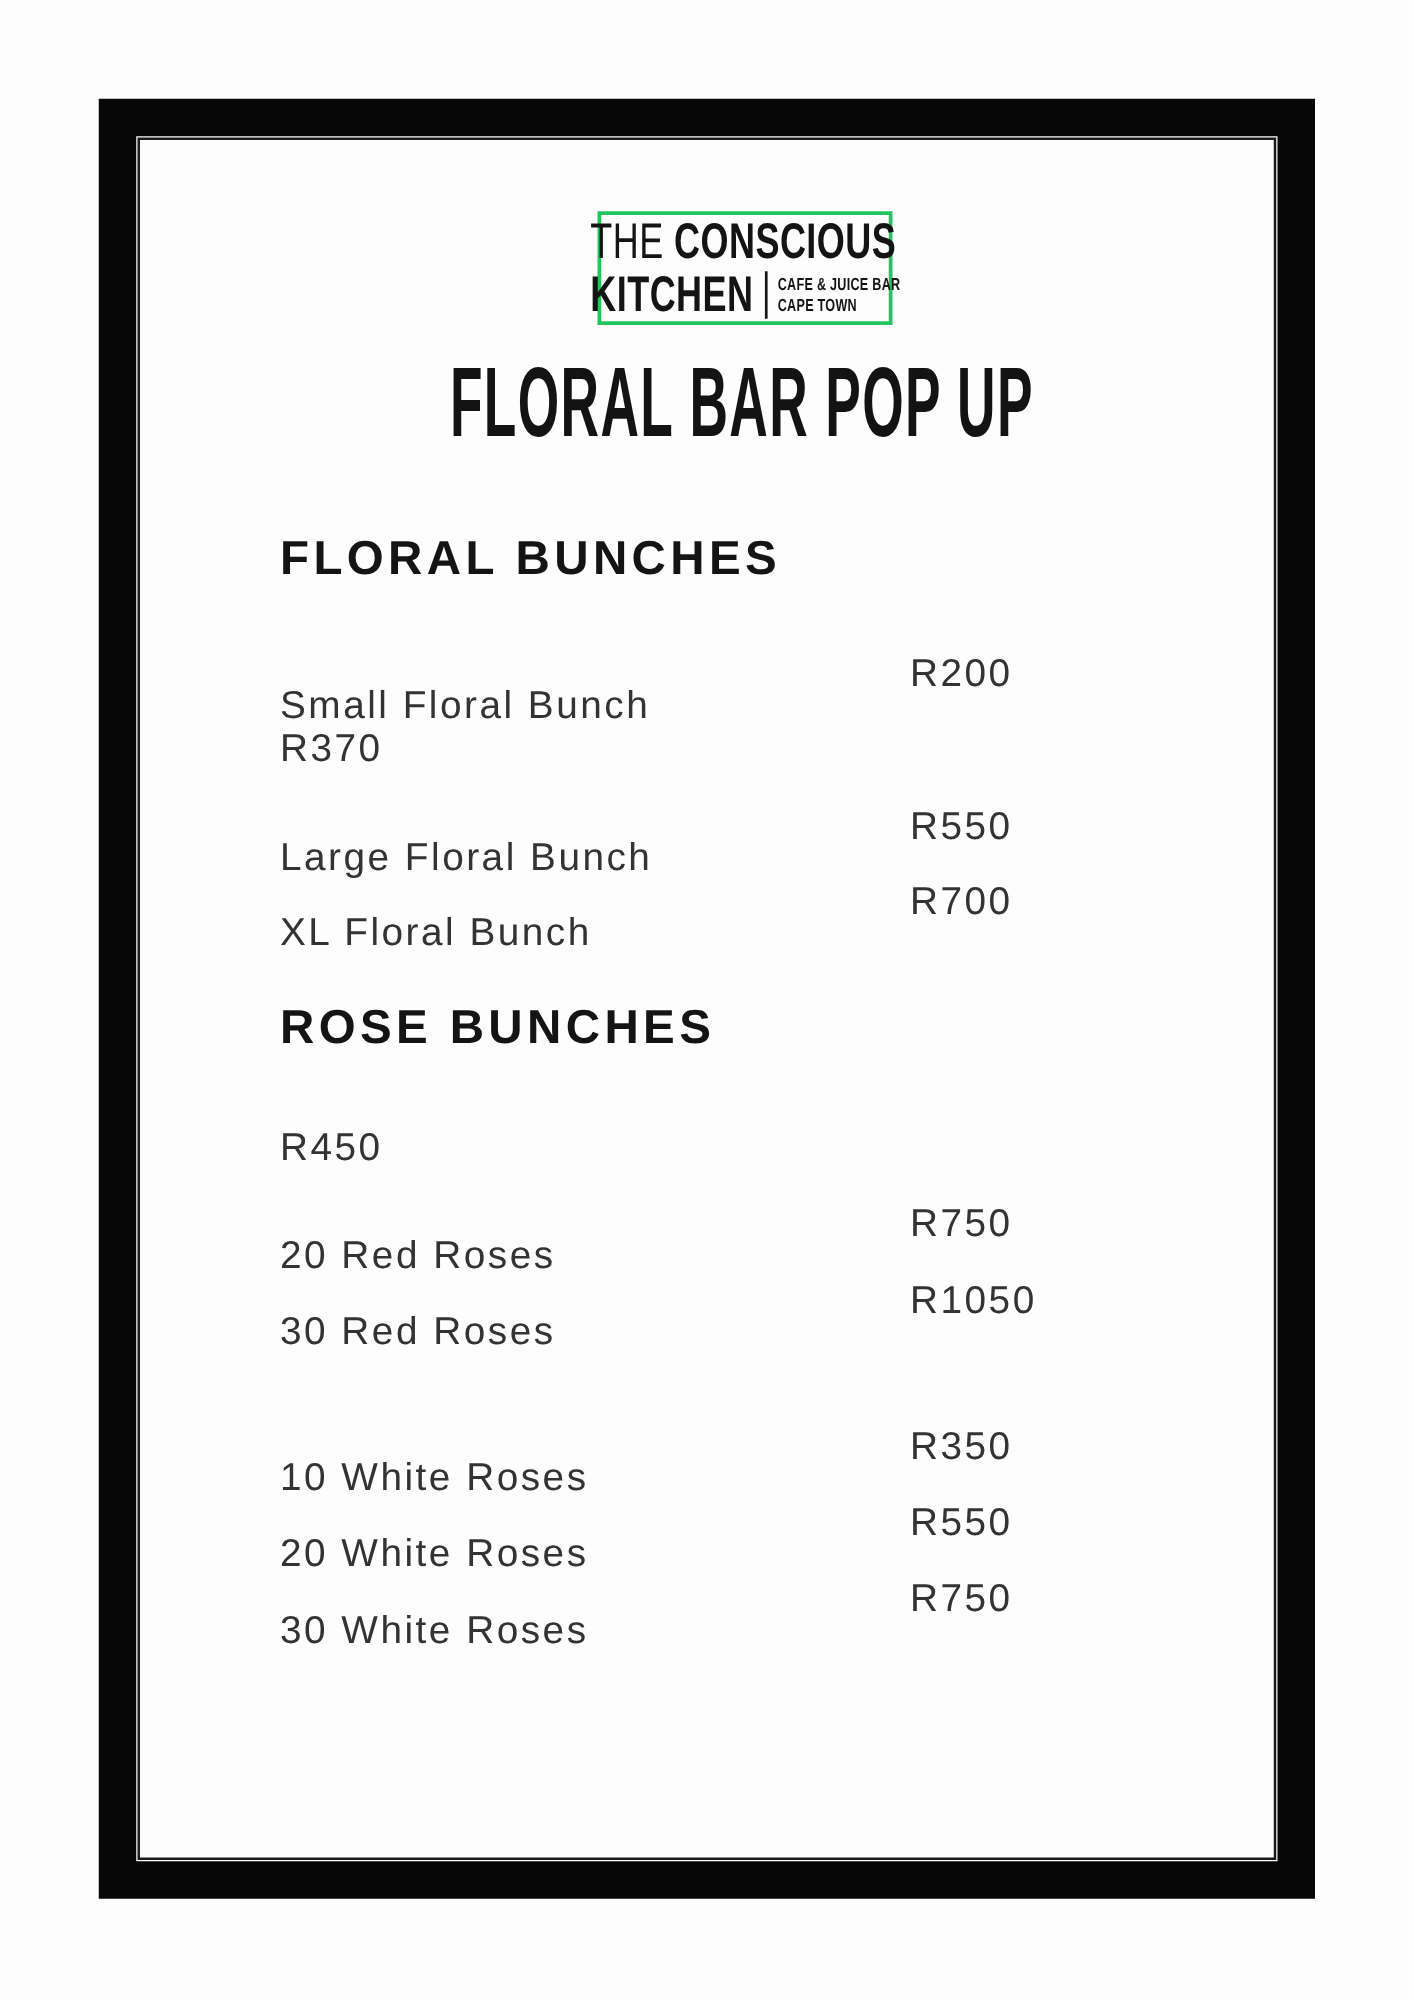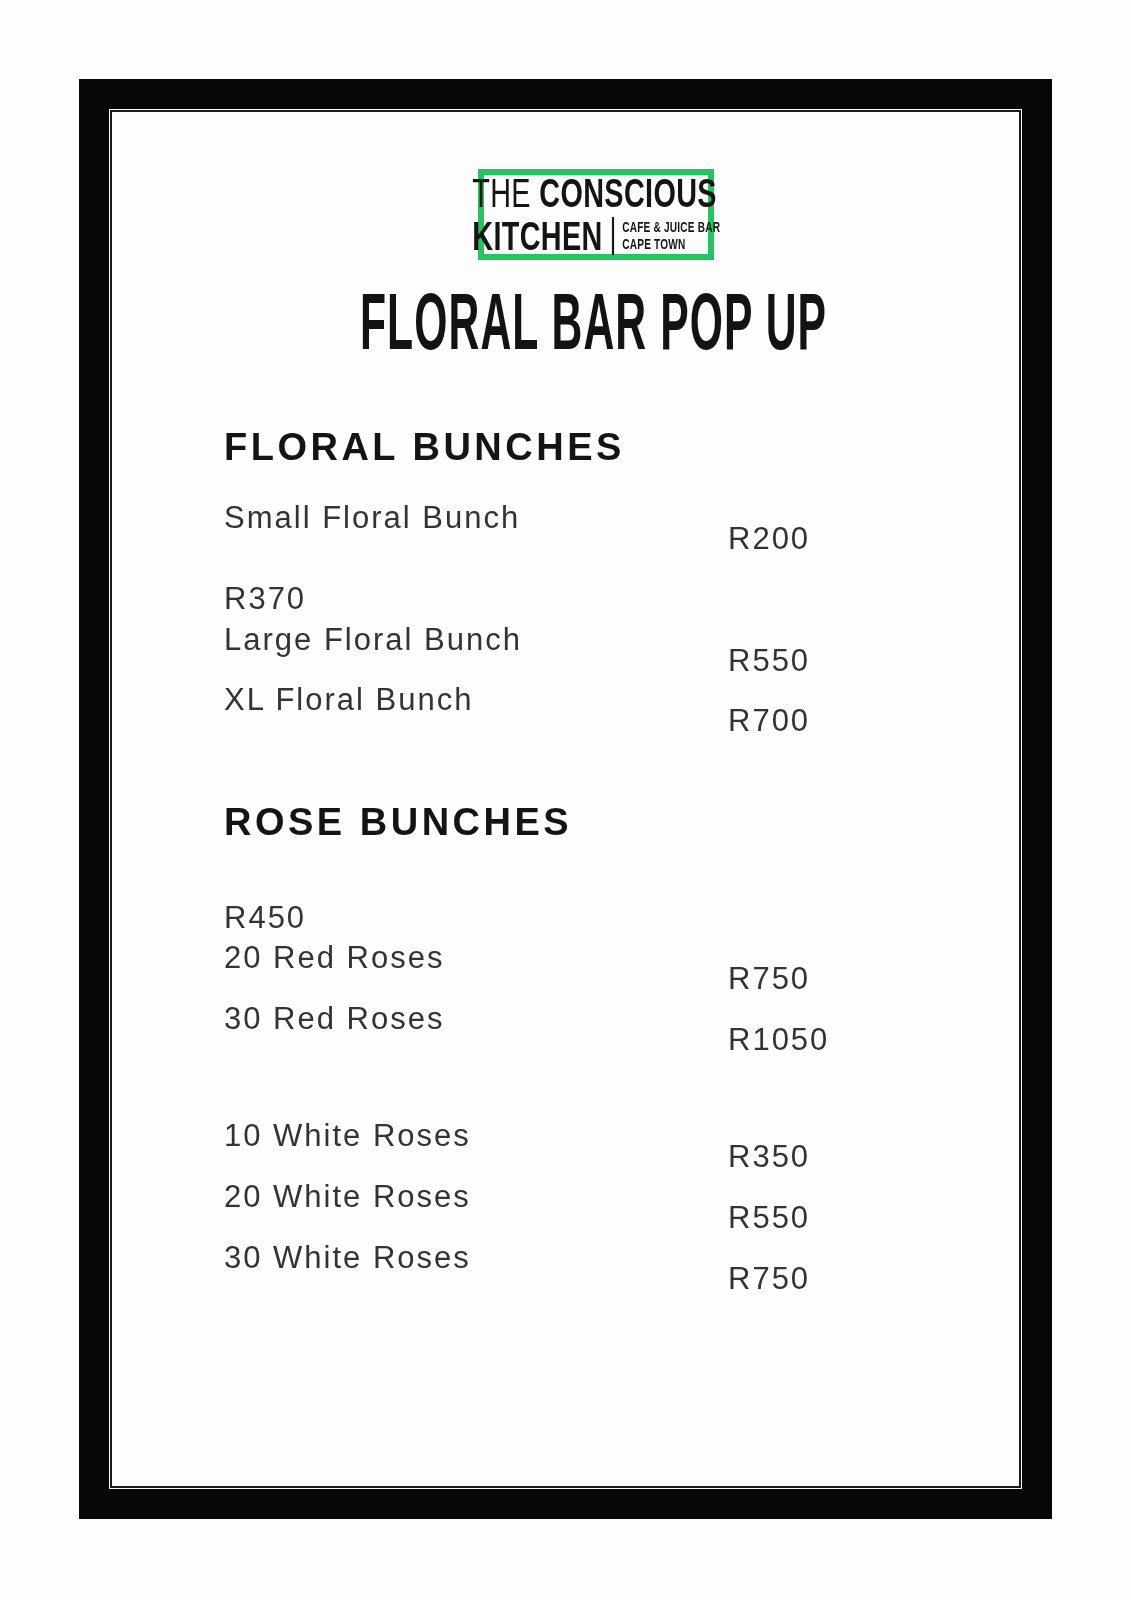--- a/index.html
+++ b/index.html
@@ -21,21 +21,21 @@
     content:"";
     position:absolute; inset:1px;
     border:2px solid #1a1a1a;
   }
 
   
   .logo-box {
     position:absolute;
     left:478px; top:169px;
     width:236px; height:91px;
-    border:6px solid #22c55e;
+    border:3px solid #22c55e;
     display:flex; align-items:center; justify-content:center;
     color:#141414;
     background:#fdfdfd;
   }
   .logo-inner {
     transform:scaleX(0.72);
     transform-origin:center;
     white-space:nowrap;
     text-align:left;
     line-height:1;
@@ -75,21 +75,21 @@
     color:#141414;
   }
   .row {
     position:absolute; left:224px; right:120px;
     display:flex;
     font-size:31px; font-weight:400;
     letter-spacing:2px;
     line-height:36px;
     color:#333333;
   }
-  .row .label { flex:0 0 504px; }
+  .row .label { flex:0 0 504px;margin-top:46px; }
   .row .price { flex:0 0 auto;margin-top:21px; }
 </style>
 </head>
 <body>
 
 <div class="page">
 
   <div class="frame"></div>
 
   <div class="logo-box">

